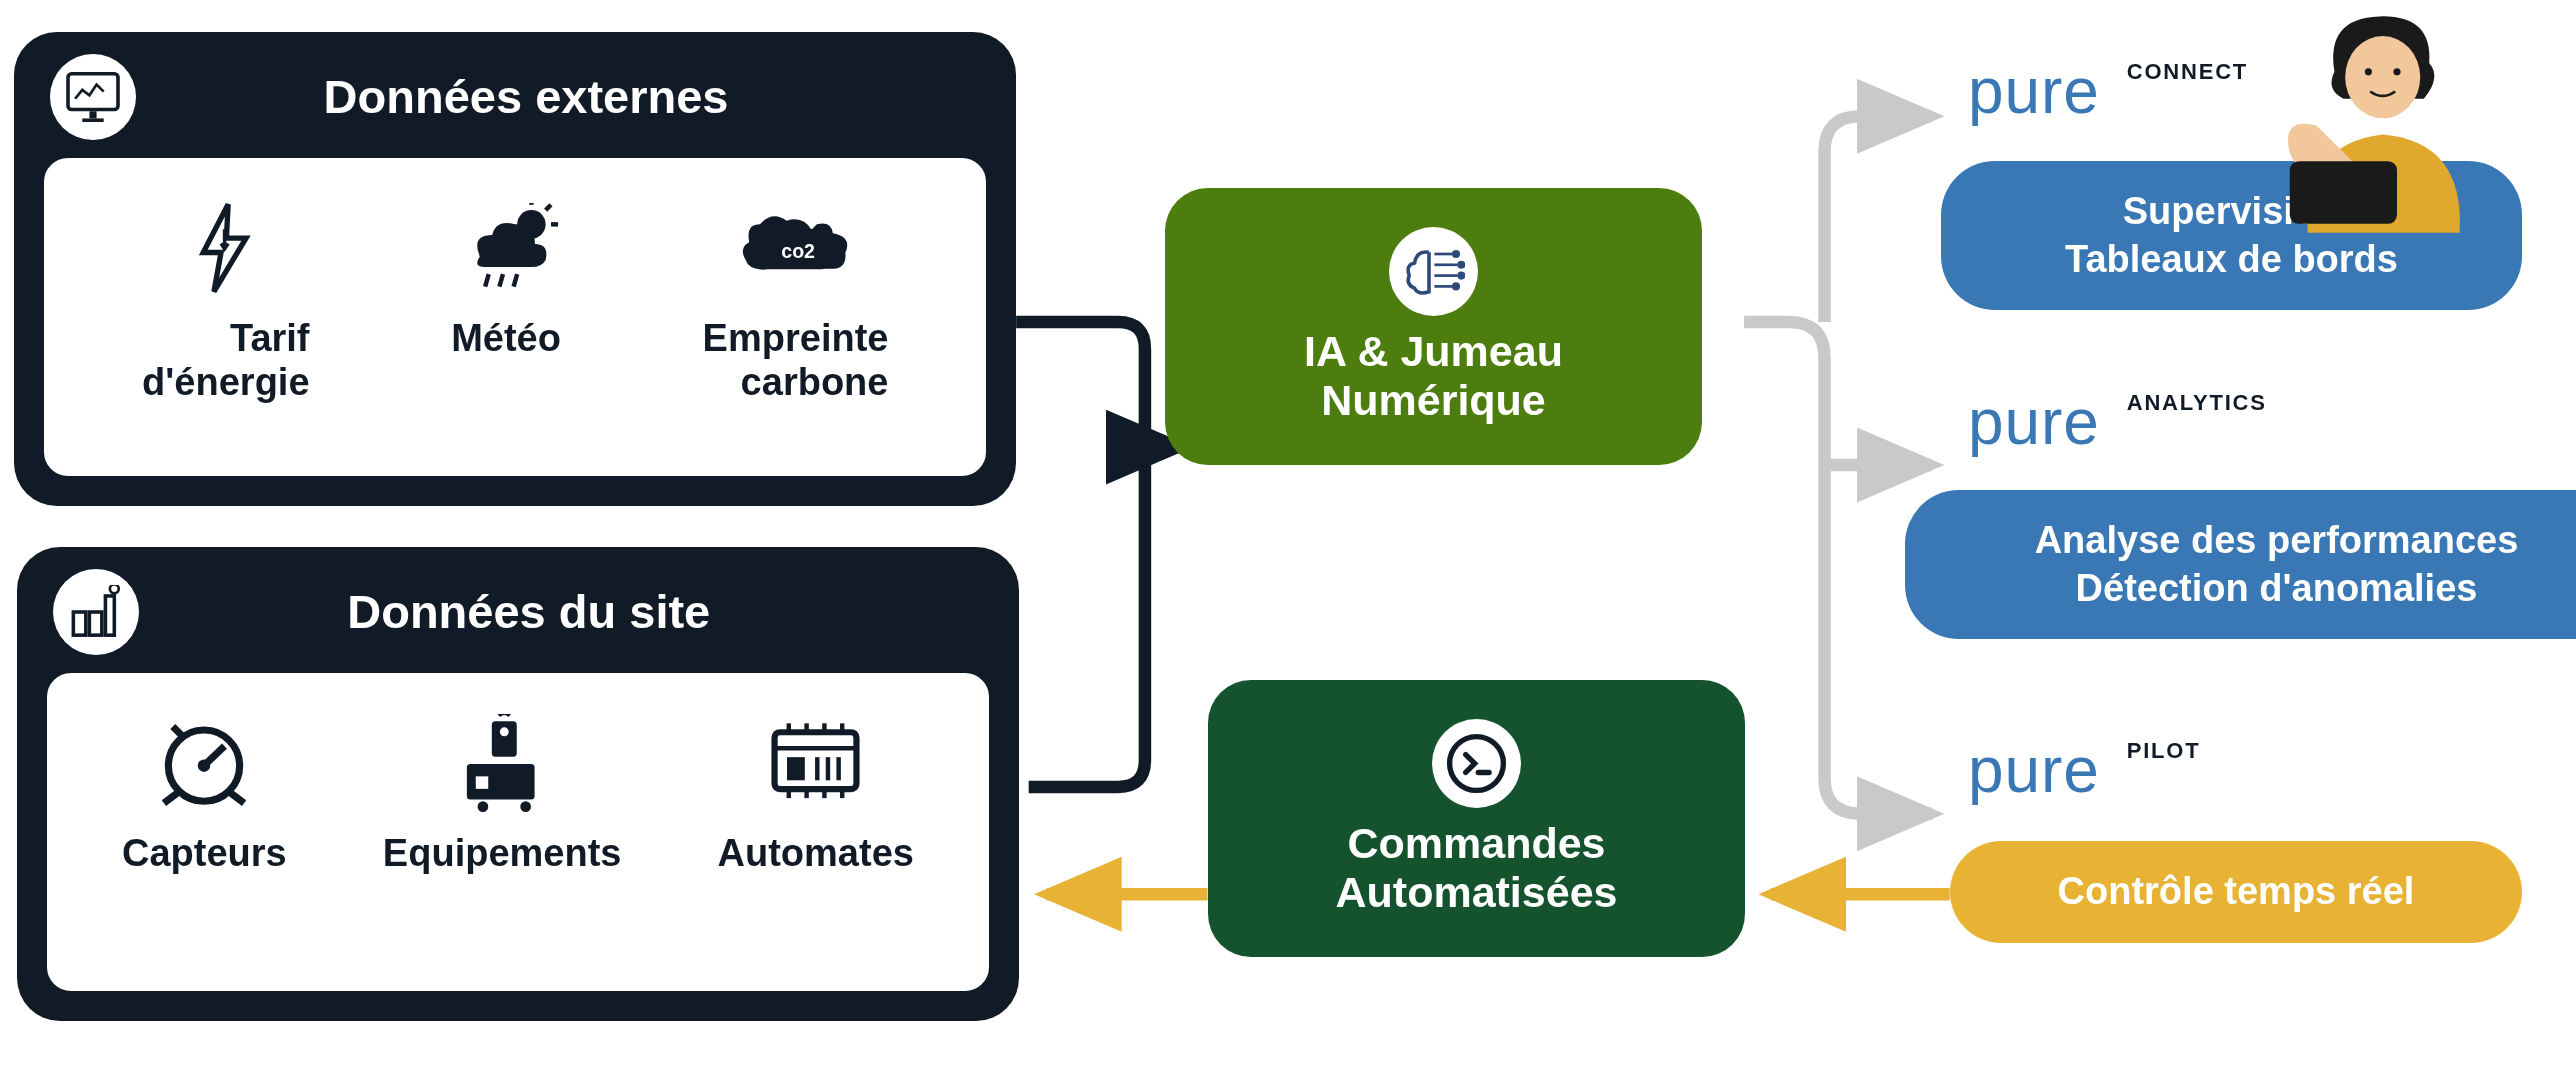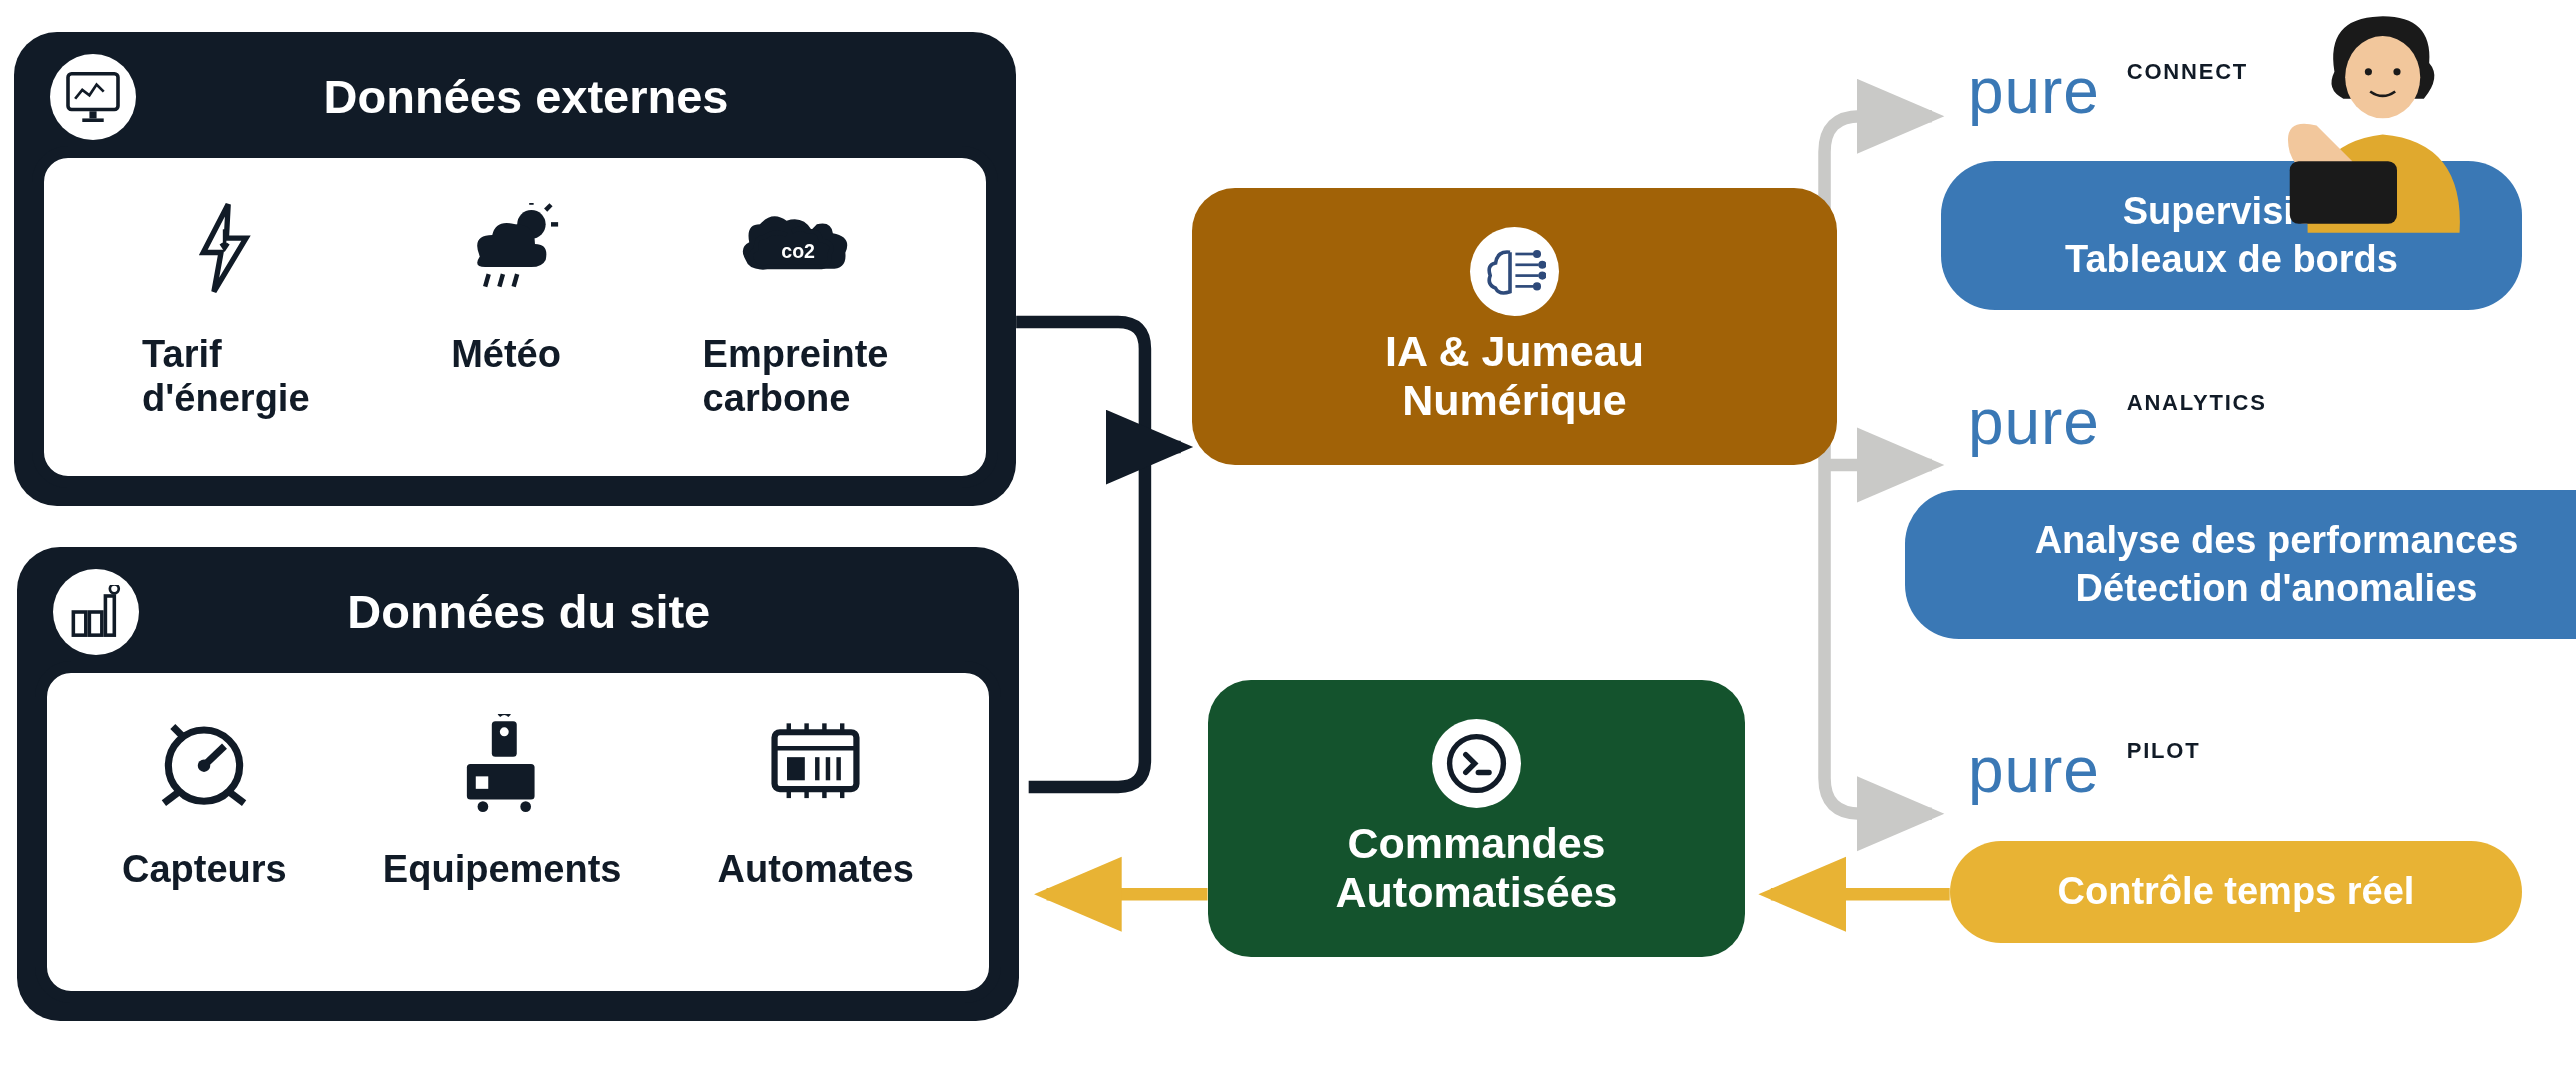--- a/index.html
+++ b/index.html
@@ -6,32 +6,32 @@
 body{width:2576px;height:1065px;font-family:"Segoe UI",Arial,sans-serif;position:relative;background:#fff;}
 .stage{position:absolute;inset:0;}
 
 .card{position:absolute;border-radius:43px;}
 .dark{background:#111b27;}
 .header{display:flex;align-items:center;gap:21.5px;padding:21.5px 36px;}
 .header-icon{width:86px;height:86px;border-radius:50%;background:#fff;display:flex;align-items:center;justify-content:center;font-size:43px;color:#111b27;}
 .header-title{color:#fff;font-size:47px;font-weight:700;flex:1;text-align:center;padding-right:86px;}
 
 .items-row{display:flex;justify-content:space-around;align-items:flex-start;padding:36px 27px 45px;}
-.item{display:flex;flex-direction:column;align-items:center;gap:32px;color:#111b27;text-align:left;}
+.item{display:flex;flex-direction:column;align-items:center;gap:16px;color:#111b27;text-align:right;}
 .item-ico{font-size:89px;height:107px;display:flex;align-items:center;justify-content:center;}
 .item-lbl{font-size:38px;font-weight:700;line-height:1.15;}
 
 .ext-body{position:absolute;left:18px;top:114px;right:18px;bottom:18px;border:12.5px solid #111b27;border-radius:36px;background:#fff;}
 .site-body{position:absolute;left:18px;top:114px;right:18px;bottom:18px;border:12.5px solid #111b27;border-radius:36px;background:#fff;}
 
 .ext-card{left:14.3px;top:32px;width:1002px;height:474px;}
 .site-card{left:17px;top:547px;width:1002px;height:474px;}
 
 .mid{position:absolute;border-radius:43px;display:flex;flex-direction:column;align-items:center;justify-content:center;gap:10.7px;text-align:center;font-weight:700;}
-.mid-grey{left:1192px;top:188px;width:645px;height:277px;background:#a16207;}
+.mid-grey{left:1165px;top:188px;width:537px;height:277px;background:#4d7c0f;}
 .mid-gold{left:1208px;top:680px;width:537px;height:277px;background:#14532d;}
 .mid-ico{width:89px;height:89px;border-radius:50%;background:#fff;display:flex;align-items:center;justify-content:center;font-size:50px;}
 .mid-txt{font-size:43px;line-height:1.15;}
 .mid-grey .mid-txt{color:#fff;}
 .mid-gold .mid-txt{color:#fff;}
 .mid-grey .mid-ico{color:#2e4a7a;}
 .mid-gold .mid-ico{color:#111b27;}
 
 .pill{position:absolute;border-radius:54px;color:#fff;display:flex;flex-direction:column;align-items:center;justify-content:center;text-align:center;font-size:38px;font-weight:700;line-height:1.25;padding:27px 45px;}
 .pill-blue{background:#3a78b5;}

